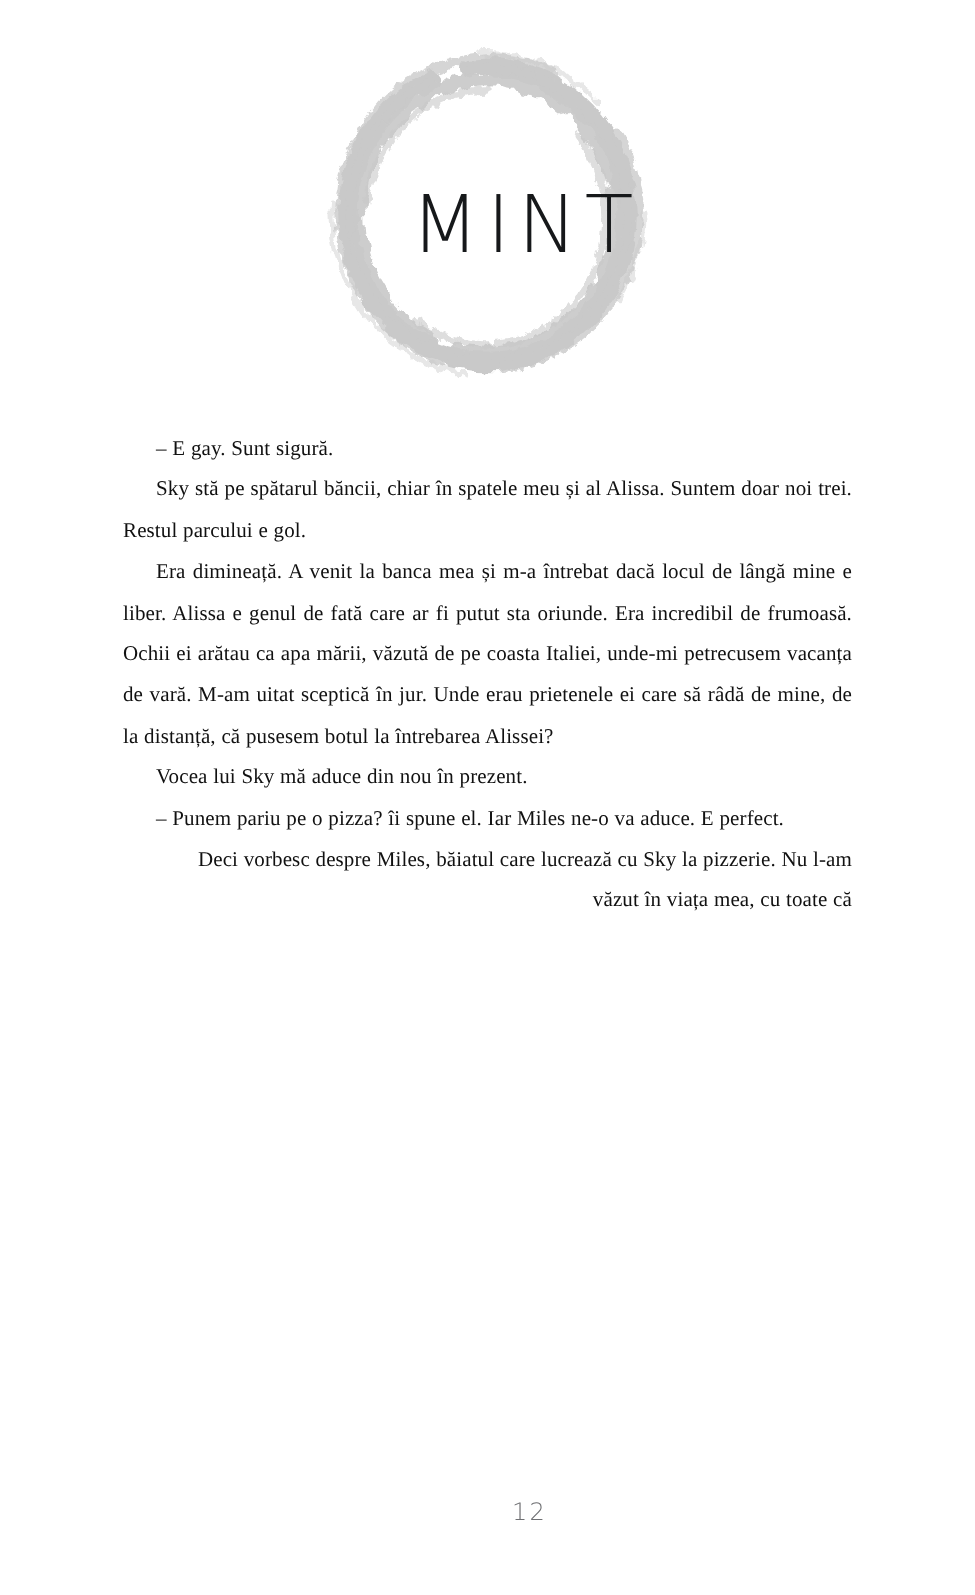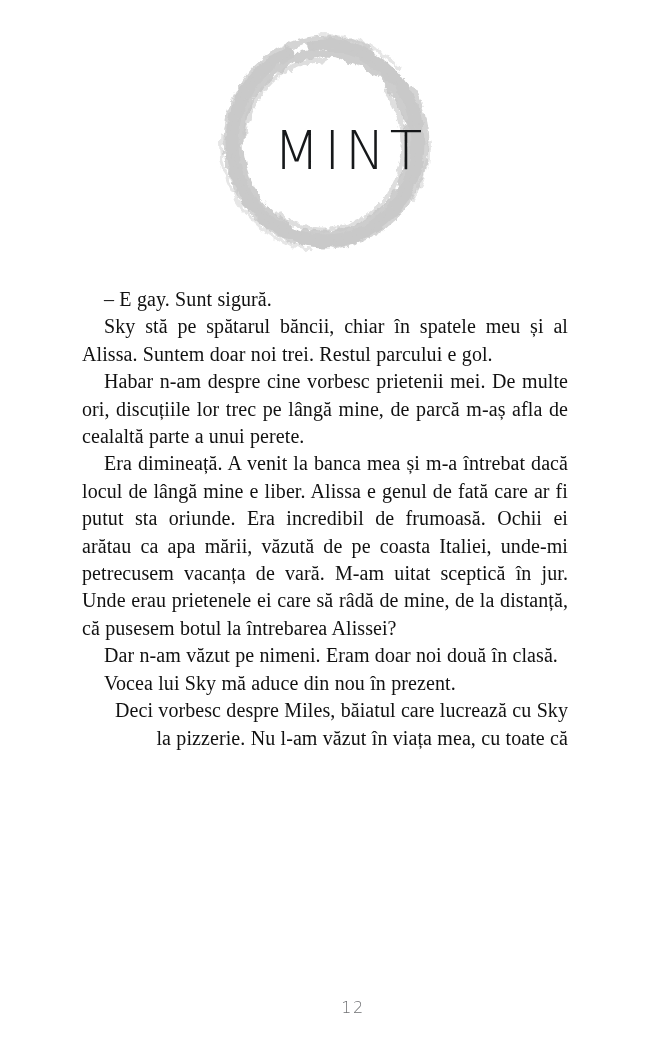--- a/index.html
+++ b/index.html
@@ -57,21 +57,21 @@
     position: absolute;
     left: 82px;
     top: 286px;
     width: 486px;
   }
   .para {
     margin: 0;
     text-align: justify;
     text-justify: inter-word;
     text-indent: 22px;
-    font-size: 20px;
+    font-size: 14px;
     line-height: 27.4px;
     letter-spacing: 0.08px;
     word-spacing: 0.2px;
     -webkit-hyphens: none;
     hyphens: none;
   }
   .para.last {
     text-align: right;
   }
 
@@ -118,20 +118,19 @@
         <ellipse cx="110" cy="115" rx="104" ry="107" stroke-width="4" filter="url(#rough2)" stroke-dasharray="90 120 160 150" stroke-dashoffset="30" opacity="0.45"></ellipse>
       </g>
     </svg>
   </div>
   <div class="logo-wordmark">MINT</div>
 </div>
 
 <div class="page-body">
   <p class="para">– E gay. Sunt sigură.</p>
   <p class="para">Sky stă pe spătarul băncii, chiar în spatele meu și al Alissa. Suntem doar noi trei. Restul parcului e gol.</p>
-  <p class="para">Habar n-am despre cine vorbesc prietenii mei. De multe ori, discuțiile lor trec pe lângă mine, de parcă m-aș afla de cealaltă parte a unui perete.</p>
   <p class="para">Era dimineață. A venit la banca mea și m-a întrebat dacă locul de lângă mine e liber. Alissa e genul de fată care ar fi putut sta oriunde. Era incredibil de frumoasă. Ochii ei arătau ca apa mării, văzută de pe coasta Italiei, unde-mi petrecusem vacanța de vară. M-am uitat sceptică în jur. Unde erau prietenele ei care să râdă de mine, de la distanță, că pusesem botul la întrebarea Alissei?</p>
-  <p class="para">Dar n-am văzut pe nimeni. Eram doar noi două în clasă.</p>
   <p class="para">Vocea lui Sky mă aduce din nou în prezent.</p>
+  <p class="para">– Punem pariu pe o pizza? îi spune el. Iar Miles ne-o va aduce. E perfect.</p>
   <p class="para last">Deci vorbesc despre Miles, băiatul care lucrează cu Sky la pizzerie. Nu l-am văzut în viața mea, cu toate că</p>
 </div>
 
 <div class="folio">12</div>
 
 </body></html>

